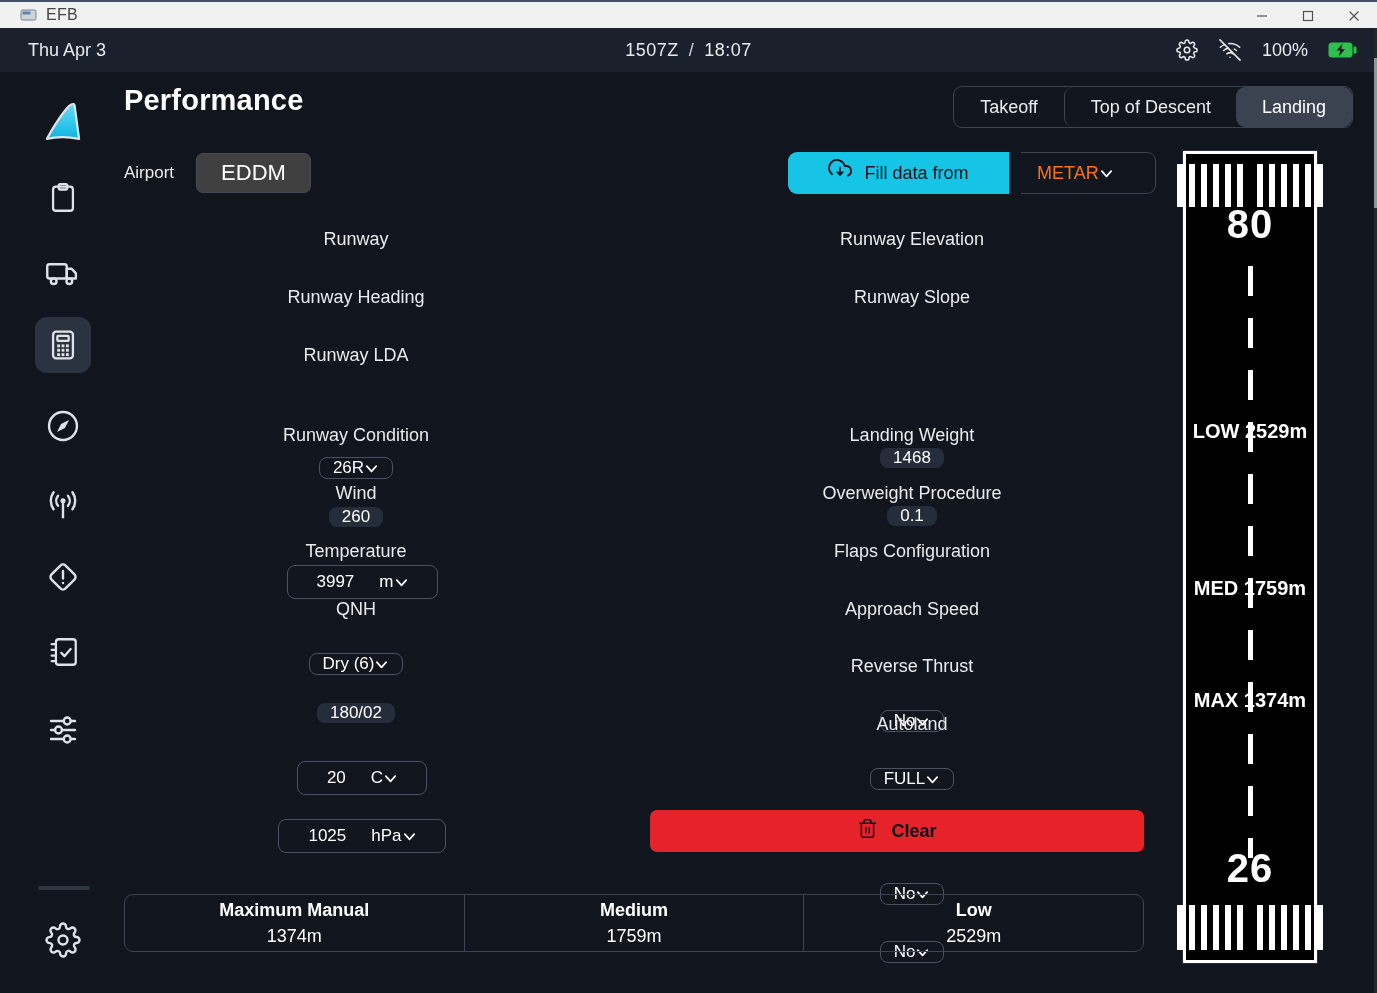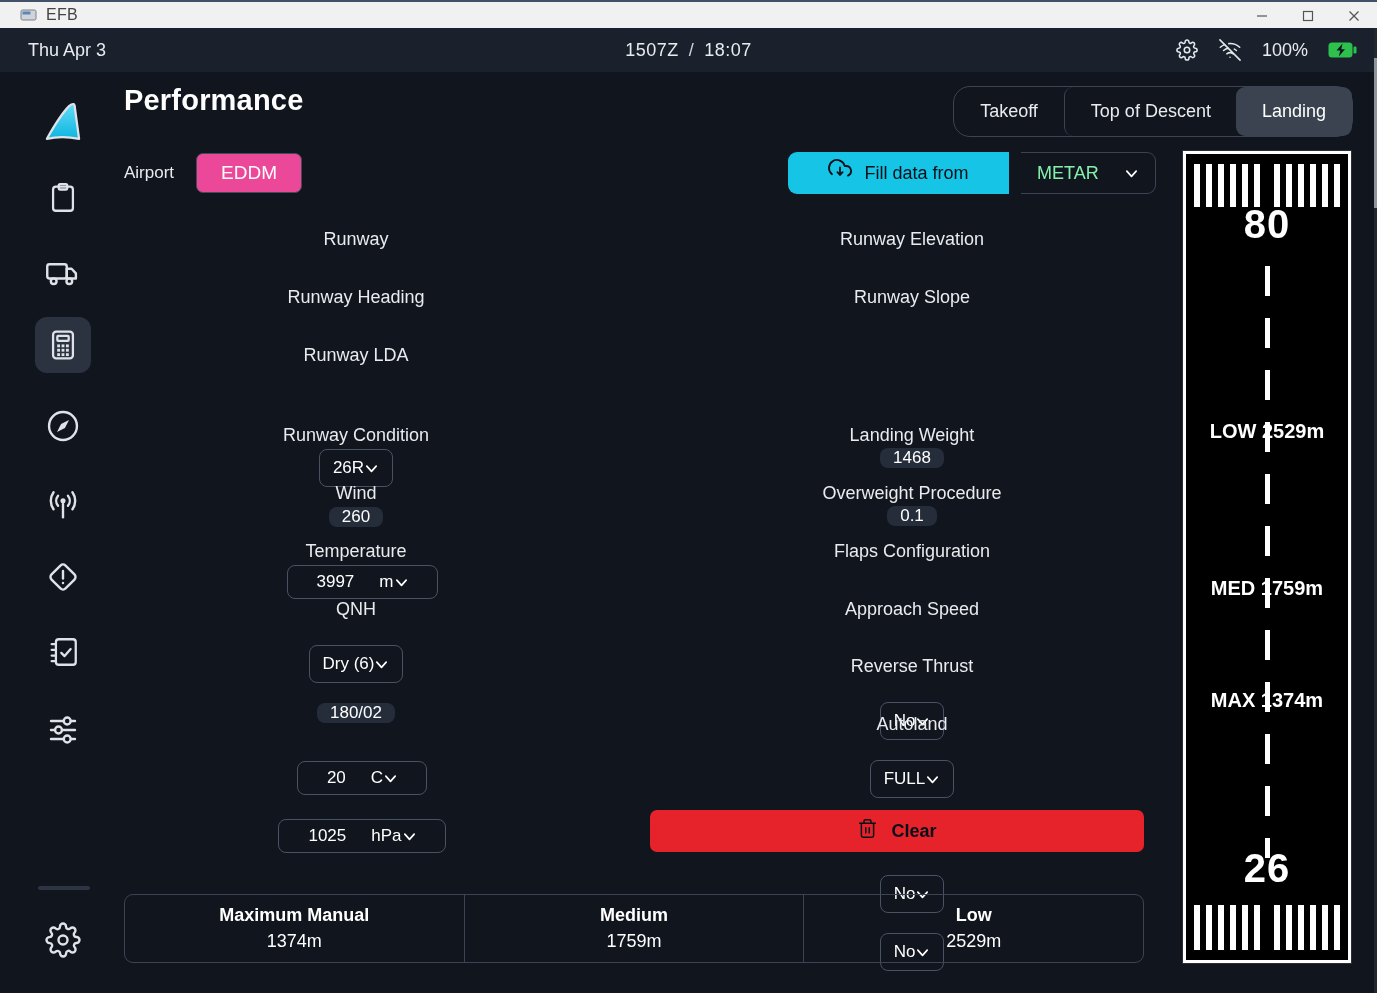--- a/index.html
+++ b/index.html
@@ -41,69 +41,69 @@
 
   
   .main{position:absolute;left:0;top:72px;width:1377px;height:921px;}
   .side-item{position:absolute;left:35px;width:56px;height:56px;display:flex;align-items:center;justify-content:center;border-radius:12px;}
   .side-item svg{stroke:#dfe3e9;fill:none;stroke-width:1.6;stroke-linecap:round;stroke-linejoin:round;}
   .side-item.active{background:var(--active-side);}
   .side-divider{position:absolute;left:38px;width:52px;height:4px;border-radius:2px;background:#2e3542;}
 
   
   .page-title{position:absolute;left:124px;top:12px;font-size:29px;font-weight:700;color:#fff;letter-spacing:.2px;}
-  .tabs{position:absolute;right:24px;top:14px;height:51px;display:flex;border:1px solid var(--border);border-radius:17px;justify-content:space-between;}
+  .tabs{position:absolute;right:24px;top:14px;height:42px;display:flex;border:1px solid var(--border);border-radius:9px;justify-content:space-between;}
   .tab{display:flex;align-items:center;padding:0 26px;font-size:18px;color:var(--txt);border-radius:9px;}
   .tab + .tab{border-left:1px solid var(--border);}
   .tab.active{background:var(--active-tab);border-left:none;margin-left:-1px;color:#fff;}
 
   
   .airport-row{position:absolute;left:124px;top:80px;height:42px;display:flex;align-items:center;gap:22px;}
   .airport-label{font-size:17px;color:var(--txt);}
-  .airport-chip{height:40px;padding:13px 24px;display:flex;align-items:center;background:#ec4899;
-    border:1px solid #434b5a;border-radius:7px;color:#fff;font-size:19px;}
+  .airport-chip{height:40px;padding:13px 24px;display:flex;align-items:center;background:#404040;
+    border:1px solid #434b5a;border-radius:7px;color:#fff;font-size:22px;}
   .fill-group{position:absolute;left:788px;top:80px;height:42px;display:flex;gap:12px;}
   .fill-btn{width:221px;background:var(--cyan);border-radius:9px 0 0 9px;display:flex;align-items:center;justify-content:center;gap:12px;
     color:#0a1019;font-size:18px;font-weight:500;}
   .fill-btn svg{stroke:#0a1019;fill:none;stroke-width:1.8;stroke-linecap:round;stroke-linejoin:round;}
   .fill-src{width:135px;border:1px solid var(--border);border-left:none;border-radius:0 9px 9px 0;
-    display:flex;align-items:center;justify-content:space-between;padding:0 16px;color:#86efac;font-size:18px;}
+    display:flex;align-items:center;justify-content:flex-start;padding:0 16px;color:#f97316;font-size:18px;}
 
   
   .row{position:absolute;height:38px;display:flex;align-items:center;flex-direction:column;}
   .row.colL{left:124px;width:464px;}
   .row.colR{left:680px;width:464px;}
   .row-label{font-size:18px;color:var(--txt);flex:0 0 220px;}
   .row.colR .row-label{flex-basis:219px;}
   .ctl{flex:1;height:38px;border-radius:8px;display:flex;align-items:center;color:#fff;font-size:17px;}
-  .ctl-select{border:1px solid var(--border2);justify-content:flex-start;padding:16px 13px;}
+  .ctl-select{border:1px solid var(--border2);justify-content:flex-start;padding:0 13px;margin-top:8px;}
   .ctl-input{background:var(--panel);padding:0 13px;}
   .ctl-unit{border:1px solid var(--border2);overflow:hidden;padding:16px;margin-left:12px;}
   .ctl-unit .val{flex:1.55;align-self:stretch;display:flex;align-items:center;background:var(--panel);padding:0 13px;}
   .ctl-unit .unit{flex:1;align-self:stretch;display:flex;align-items:center;justify-content:space-between;padding:0 12px;}
   .chev{width:15px;height:15px;flex:0 0 auto;}
   .chev polyline{fill:none;stroke:#fff;stroke-width:1.8;stroke-linecap:round;stroke-linejoin:round;}
 
   
   .btn{position:absolute;top:738px;height:42px;border-radius:7px;display:flex;align-items:center;justify-content:center;gap:13px;
     font-size:18px;font-weight:700;color:#0a1019;}
   .btn svg{stroke:#0a1019;fill:none;stroke-width:1.7;stroke-linecap:round;stroke-linejoin:round;}
   .btn-calc{left:124px;width:496px;background:var(--cyan);}
   .btn-clear{left:650px;width:494px;background:var(--red);}
 
   
-  .results{position:absolute;left:124px;top:822px;width:1020px;height:69px;border:1px solid var(--border);
+  .results{position:absolute;left:124px;top:822px;width:1020px;height:58px;border:1px solid var(--border);
     border-radius:9px;display:flex;}
   .result-cell{flex:1;display:flex;flex-direction:column;align-items:center;justify-content:center;gap:5px;color:#fff;}
   .result-cell + .result-cell{border-left:1px solid var(--border);}
   .result-label{font-size:18px;font-weight:700;}
   .result-value{font-size:18px;}
 
   
-  .runway{position:absolute;left:1183px;top:79px;width:168px;height:812px;background:#000;
+  .runway{position:absolute;left:1183px;top:79px;width:134px;height:812px;background:#000;
     border:3px solid #fff;outline:1px solid #2a2f3a;}
   .rw-stripes{position:absolute;left:0;width:100%;display:flex;justify-content:center;gap:14px;}
   .rw-stripes.top{top:10px;height:43px;}
   .rw-stripes.bottom{bottom:10px;height:45px;}
   .rw-group{display:flex;gap:6px;}
   .rw-bar{width:6px;height:100%;background:#fff;}
   .rw-number{position:absolute;left:0;width:100%;text-align:center;color:#fff;font-size:40px;font-weight:700;letter-spacing:1px;}
   .rw-number.far{top:48px;}
   .rw-number.near{top:692px;}
   .rw-centerline{position:absolute;left:calc(50% - 2.5px);top:112px;height:592px;width:5px;

